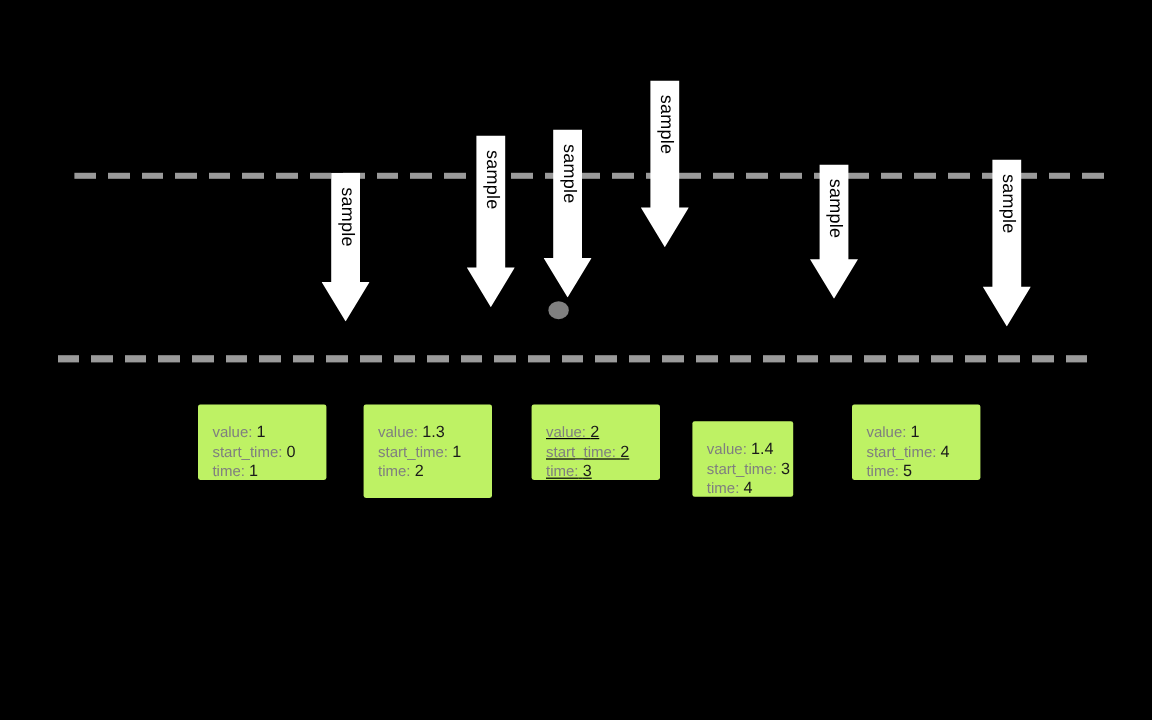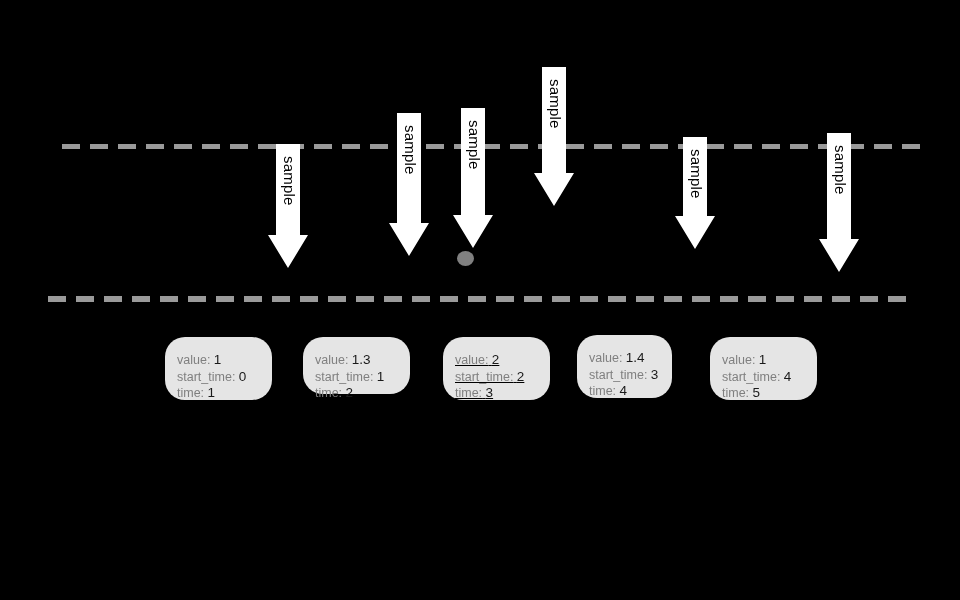--- a/index.html
+++ b/index.html
@@ -65,22 +65,22 @@
     width: 17px;
     height: 15px;
     border-radius: 50%;
     background: #808080;
   }
 
   
   .box {
     position: absolute;
     box-sizing: border-box;
-    background: #e5e5e5;
-    border-radius: 20px;
+    background: #bef264;
+    border-radius: 2px;
     padding: 15px 0 0 12px;
   }
   .box-line {
     font-size: 12.5px;
     line-height: 16.5px;
     color: #7f7f7f;
     white-space: nowrap;
   }
   .box-line .v {
     color: #1a1a1a;
@@ -135,31 +135,31 @@
     </div>
 
   <div class="dot" style="left:457px; top:251px;"></div>
 
   <div id="box-layer">
       <div class="box" style="left: 165px; top: 337px; width: 107px; height: 63px;">
         <div class="box-line"><span>value:</span> <span class="v">1</span></div>
         <div class="box-line"><span>start_time:</span> <span class="v">0</span></div>
         <div class="box-line"><span>time:</span> <span class="v">1</span></div>
       </div>
-      <div class="box" style="left: 303px; top: 337px; width: 107px; height: 57px;">
+      <div class="box" style="left: 303px; top: 337px; width: 107px; height: 78px;">
         <div class="box-line"><span>value:</span> <span class="v">1.3</span></div>
         <div class="box-line"><span>start_time:</span> <span class="v">1</span></div>
         <div class="box-line"><span>time:</span> <span class="v">2</span></div>
       </div>
       <div class="box" style="left: 443px; top: 337px; width: 107px; height: 63px; text-decoration: underline;">
         <div class="box-line"><span>value:</span> <span class="v">2</span></div>
         <div class="box-line"><span>start_time:</span> <span class="v">2</span></div>
         <div class="box-line"><span>time:</span> <span class="v">3</span></div>
       </div>
-      <div class="box" style="left: 577px; top: 335px; width: 95px; height: 63px;">
+      <div class="box" style="left: 577px; top: 351px; width: 84px; height: 63px;">
         <div class="box-line"><span>value:</span> <span class="v">1.4</span></div>
         <div class="box-line"><span>start_time:</span> <span class="v">3</span></div>
         <div class="box-line"><span>time:</span> <span class="v">4</span></div>
       </div>
       <div class="box" style="left: 710px; top: 337px; width: 107px; height: 63px;">
         <div class="box-line"><span>value:</span> <span class="v">1</span></div>
         <div class="box-line"><span>start_time:</span> <span class="v">4</span></div>
         <div class="box-line"><span>time:</span> <span class="v">5</span></div>
       </div>
     </div>

